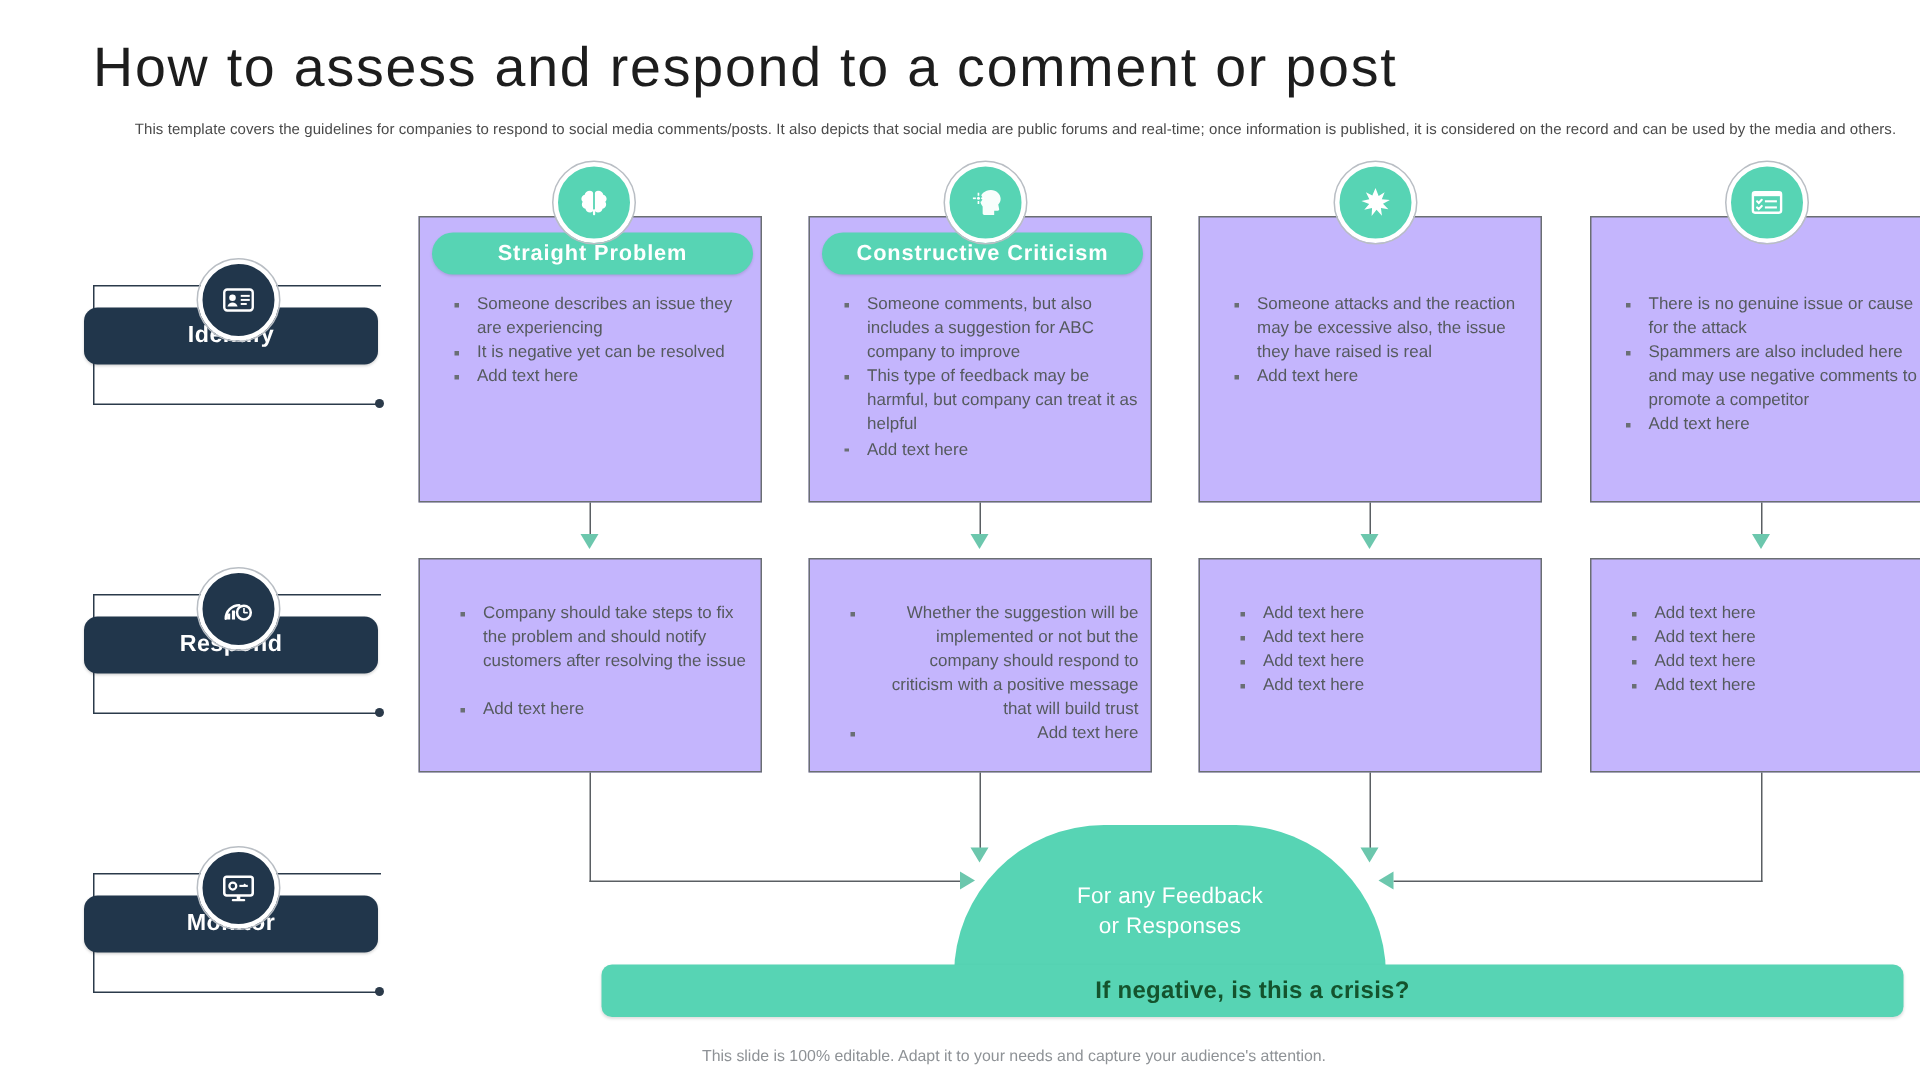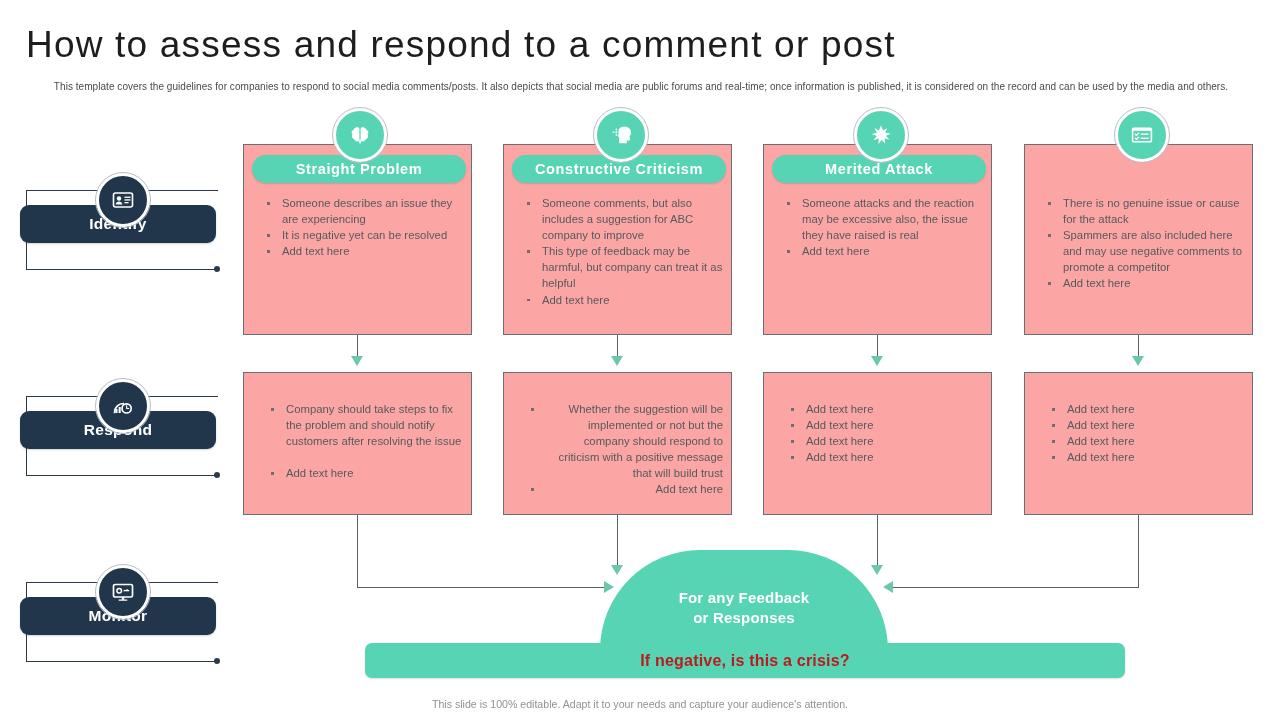--- a/index.html
+++ b/index.html
@@ -11,20 +11,21 @@
     width: 1280px;
     height: 720px;
     position: relative;
     overflow: hidden;
     font-family: "Liberation Sans", sans-serif;
     color: #333;
   }
   .slide {
     position: absolute;
     inset: 0;
+    margin-left: 36px;
   }
 
   
   .page-title {
     position: absolute;
     left: 26px;
     top: 24px;
     font-size: 37px;
     font-weight: 400;
     letter-spacing: 1.2px;
@@ -115,21 +116,21 @@
     display: flex;
     align-items: center;
     justify-content: center;
     z-index: 5;
   }
   .col-icon svg { width: 24px; height: 24px; }
 
   
   .card {
     position: absolute;
-    background: #fca5a5;
+    background: #c4b5fd;
     border: 1.1px solid #6b6f73;
     box-sizing: border-box;
     text-decoration: underline;
   }
   .card-head {
     position: absolute;
     left: 8px;
     top: 10px;
     width: 214px;
     height: 28px;
@@ -224,36 +225,36 @@
     z-index: 2;
   }
   .dome-text {
     position: absolute;
     left: 0;
     top: 38px;
     width: 100%;
     text-align: center;
     color: #ffffff;
     font-size: 15px;
-    font-weight: bold;
+    font-weight: normal;
     line-height: 20px;
     letter-spacing: 0.2px;
   }
   .crisis-bar {
     position: absolute;
     left: 365px;
     top: 643px;
-    width: 760px;
+    width: 868px;
     height: 35px;
     background: #57d4b4;
     border-radius: 7px;
     display: flex;
     align-items: center;
     justify-content: center;
-    color: #b91c1c;
+    color: #14532d;
     font-size: 16px;
     font-weight: bold;
     letter-spacing: 0.2px;
     z-index: 4;
     box-shadow: 0 1px 2px rgba(0,0,0,0.13);
   }
 
   .footer-note {
     position: absolute;
     left: 0;
@@ -368,21 +369,20 @@
   <div class="card" style="left:503px; top:144px; width:229px; height:191px;">
     <div class="card-head">Constructive Criticism</div>
     <ul class="bullets card-body-top">
       <li>Someone comments, but also includes a suggestion for ABC company to improve</li>
       <li>This type of feedback may be harmful,  but company can treat it as helpful</li>
       <li>Add text here</li>
     </ul>
   </div>
 
   <div class="card" style="left:763px; top:144px; width:229px; height:191px;">
-    <div class="card-head">Merited Attack</div>
     <ul class="bullets card-body-top">
       <li>Someone attacks and the reaction may be excessive also, the issue they have raised is real</li>
       <li>Add text here</li>
     </ul>
   </div>
 
   <div class="card" style="left:1024px; top:144px; width:229px; height:191px;">
     <ul class="bullets card-body-top">
       <li>There is no genuine issue or cause for the attack</li>
       <li>Spammers are also included here and may use negative  comments to promote a competitor</li>

